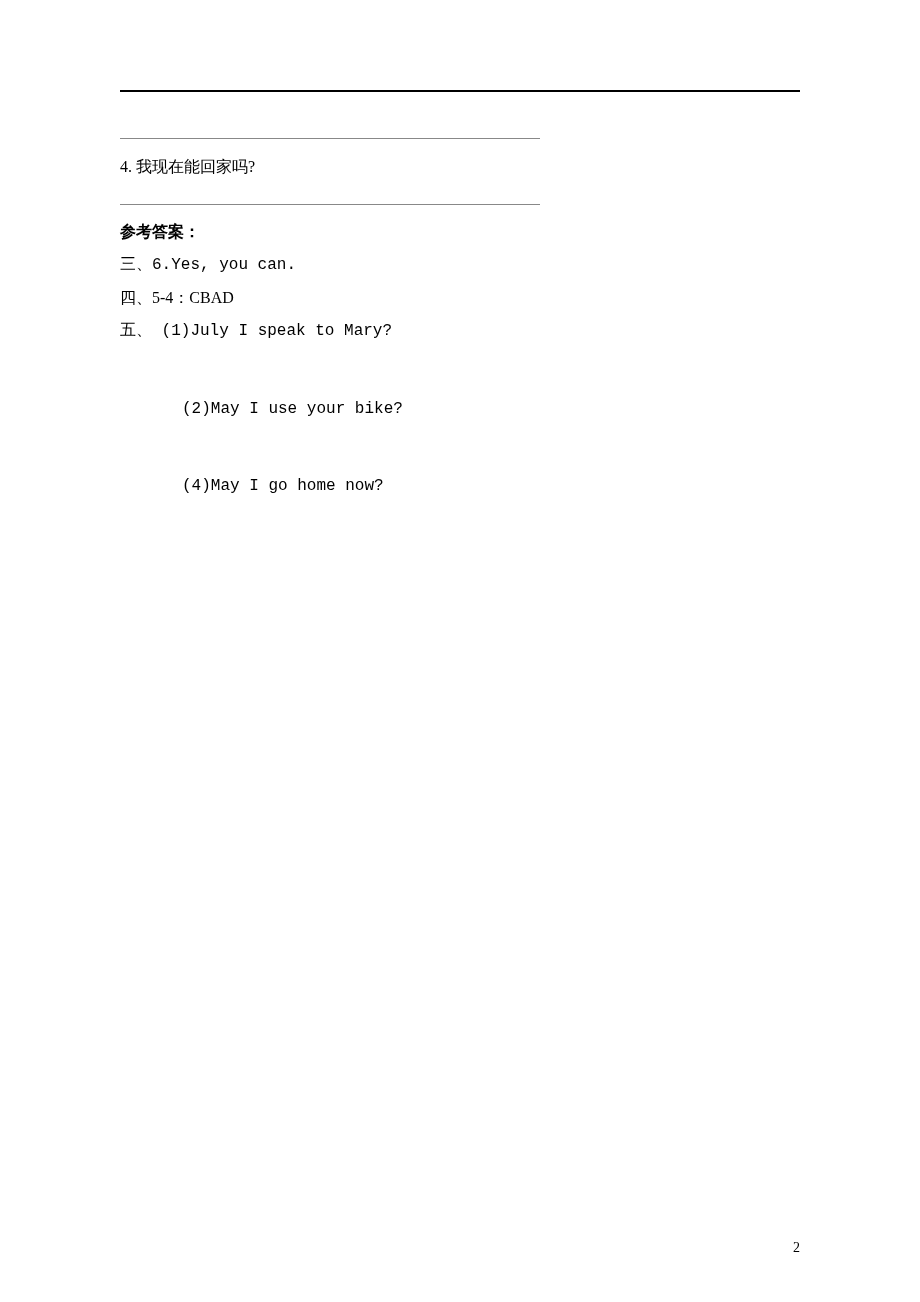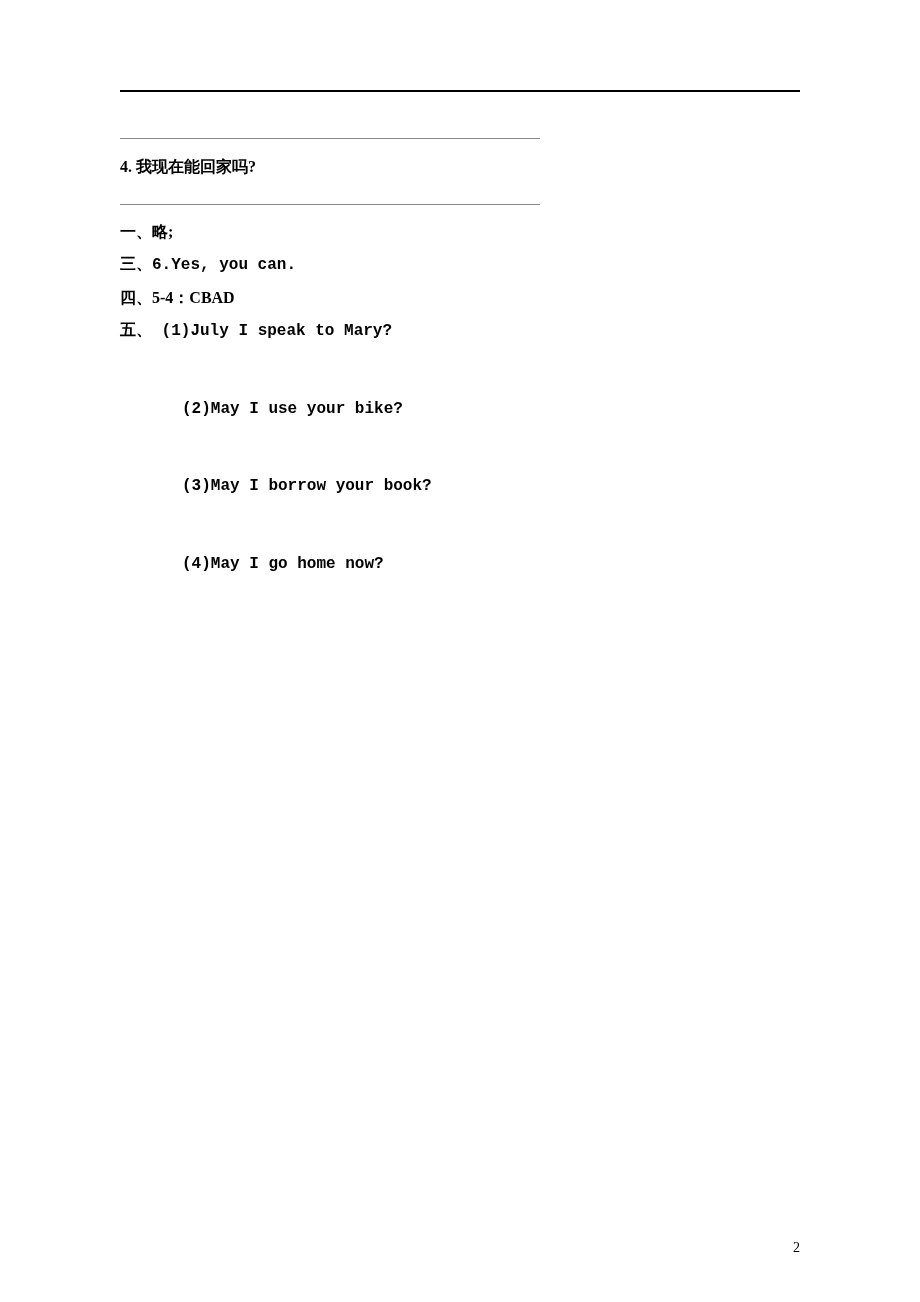--- a/index.html
+++ b/index.html
@@ -37,21 +37,20 @@
     width: 420px;
     border-bottom: 1px solid #888;
     height: 1em;
     vertical-align: baseline;
   }
   .bold {
     font-weight: bold;
   }
   .row {
     white-space: pre;
-    font-weight: bold;
   }
   .indent-answers {
     padding-left: 62px;
     margin-top: 45px;
   }
   .mono {
     font-family: "SimSun", "宋体", "Courier New", monospace;
   }
   .page-number {
     position: absolute;
@@ -70,31 +69,30 @@
   <div class="hr-top"></div>
 
   <div class="content">
 
     <div class="row"><span class="blank-line"></span></div>
 
     <div class="row"><span>4. 我现在能回家吗?</span></div>
 
     <div class="row"><span class="blank-line"></span></div>
 
+    <div class="row bold">参考答案：</div>
 
-    <div class="row">一、略;</div>
 
 
     <div class="row mono">三、6.Yes, you can.</div>
 
     <div class="row">四、5-4：CBAD</div>
 
     <div class="row mono"><span>五、 </span><span>(1)July I speak to Mary?</span></div>
 
     <div class="row mono indent-answers">(2)May I use your bike?</div>
-    <div class="row mono indent-answers">(3)May I borrow your book?</div>
     <div class="row mono indent-answers">(4)May I go home now?</div>
 
   </div>
 
   <div class="page-number">2</div>
 
 </div>
 
 </body></html>

